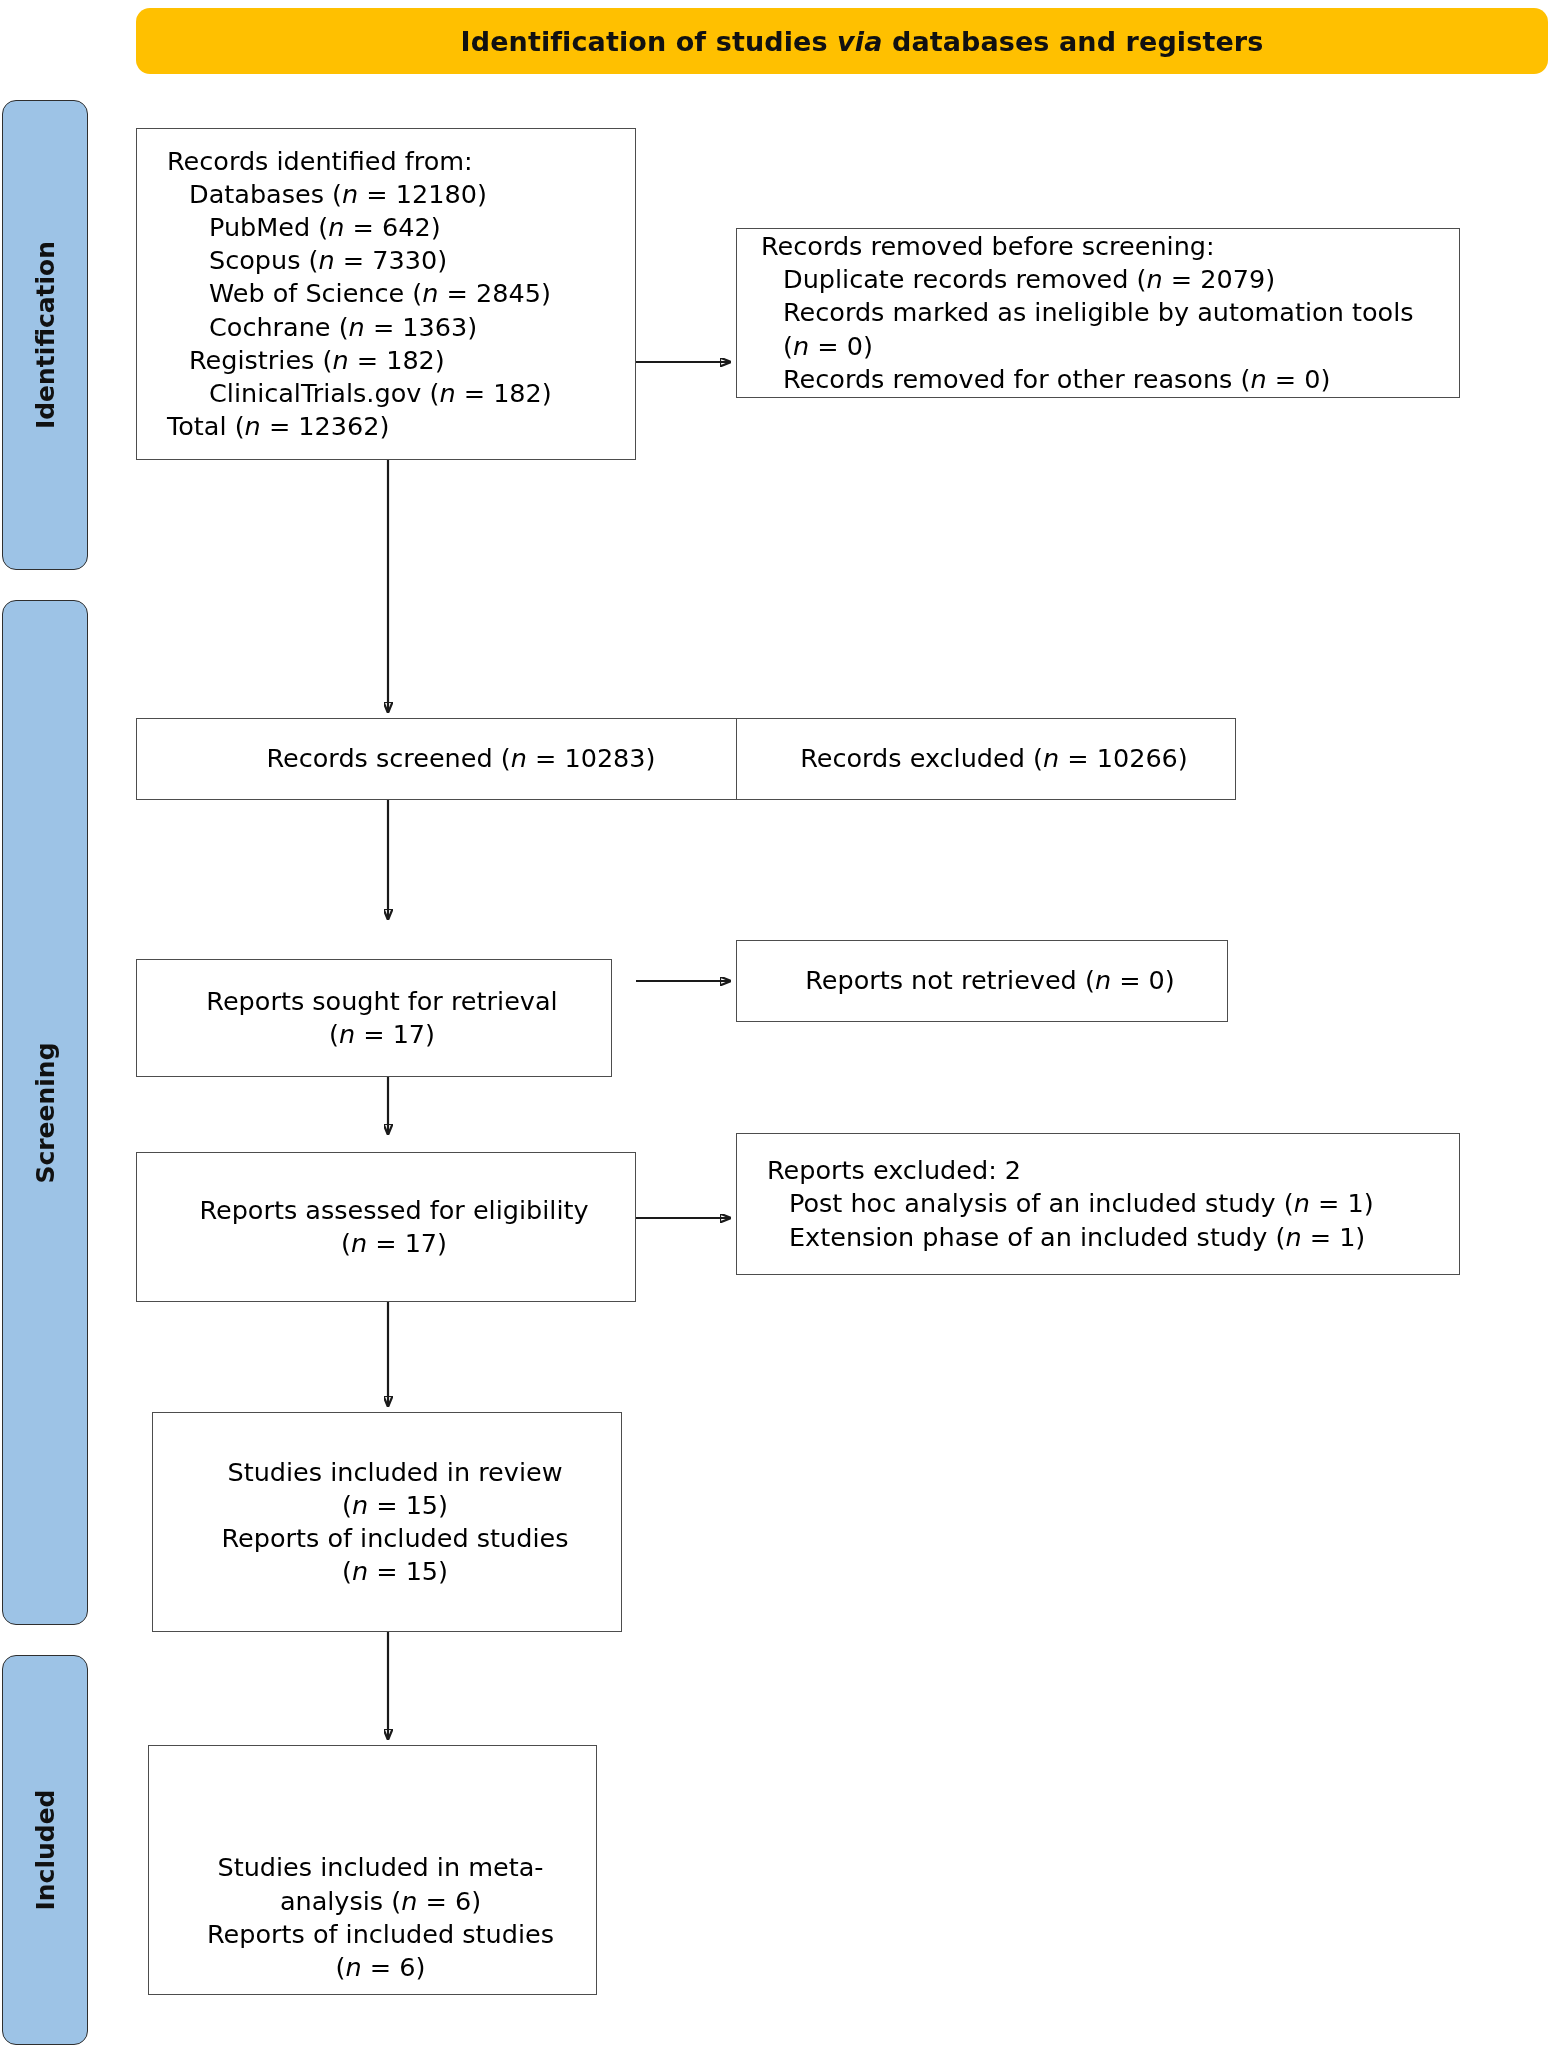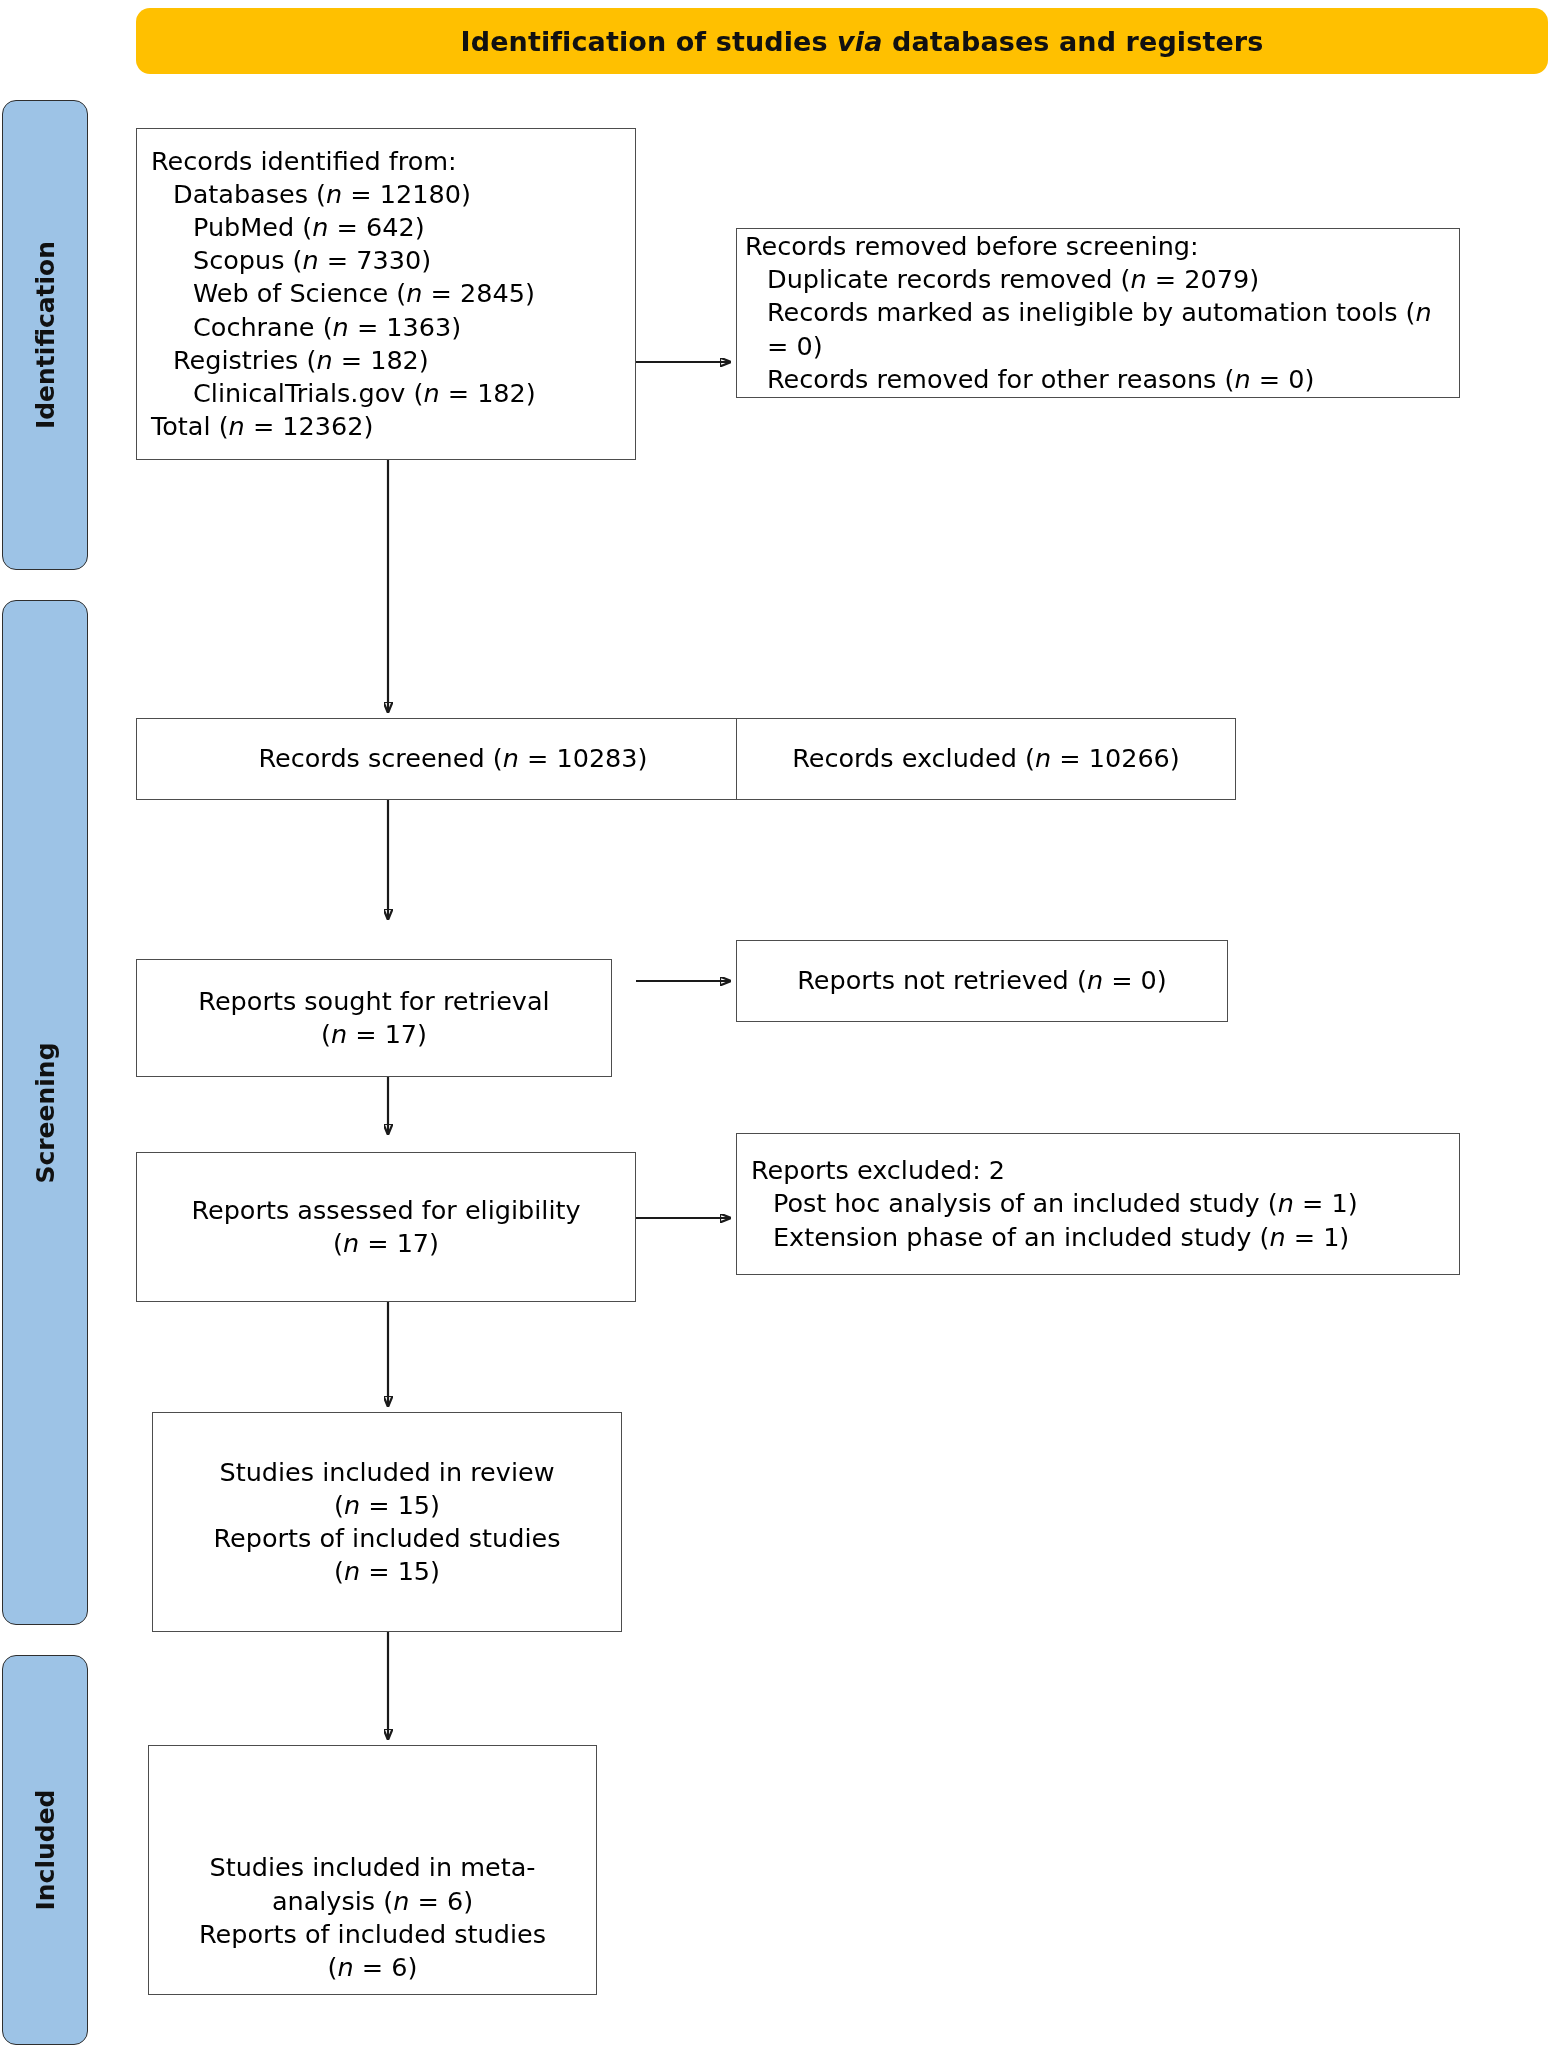--- a/index.html
+++ b/index.html
@@ -49,21 +49,21 @@
     box-sizing:border-box;
     background:#ffffff;
     border:1.6px solid #4d4d4d;
     display:flex;
     flex-direction:column;
     justify-content:center;
     font-size:25.5px;
     line-height:1.30;
     color:#000;
   }
-  .box .ln{display:block;white-space:nowrap;}
+  .box .ln{display:block;white-space:nowrap;margin-left:16px;}
   .box.pad{padding:10px 14px;}
   .box.center{align-items:center;text-align:center;}
   .box.left{align-items:flex-start;text-align:left;}
   .ind1{padding-left:22px;}
   .ind2{padding-left:42px;}
   .wrapln{white-space:normal !important;}
   i{font-style:italic;}
 
   
   #box-identified   {left:136px;top:128px;width:500px;height:332px;}

